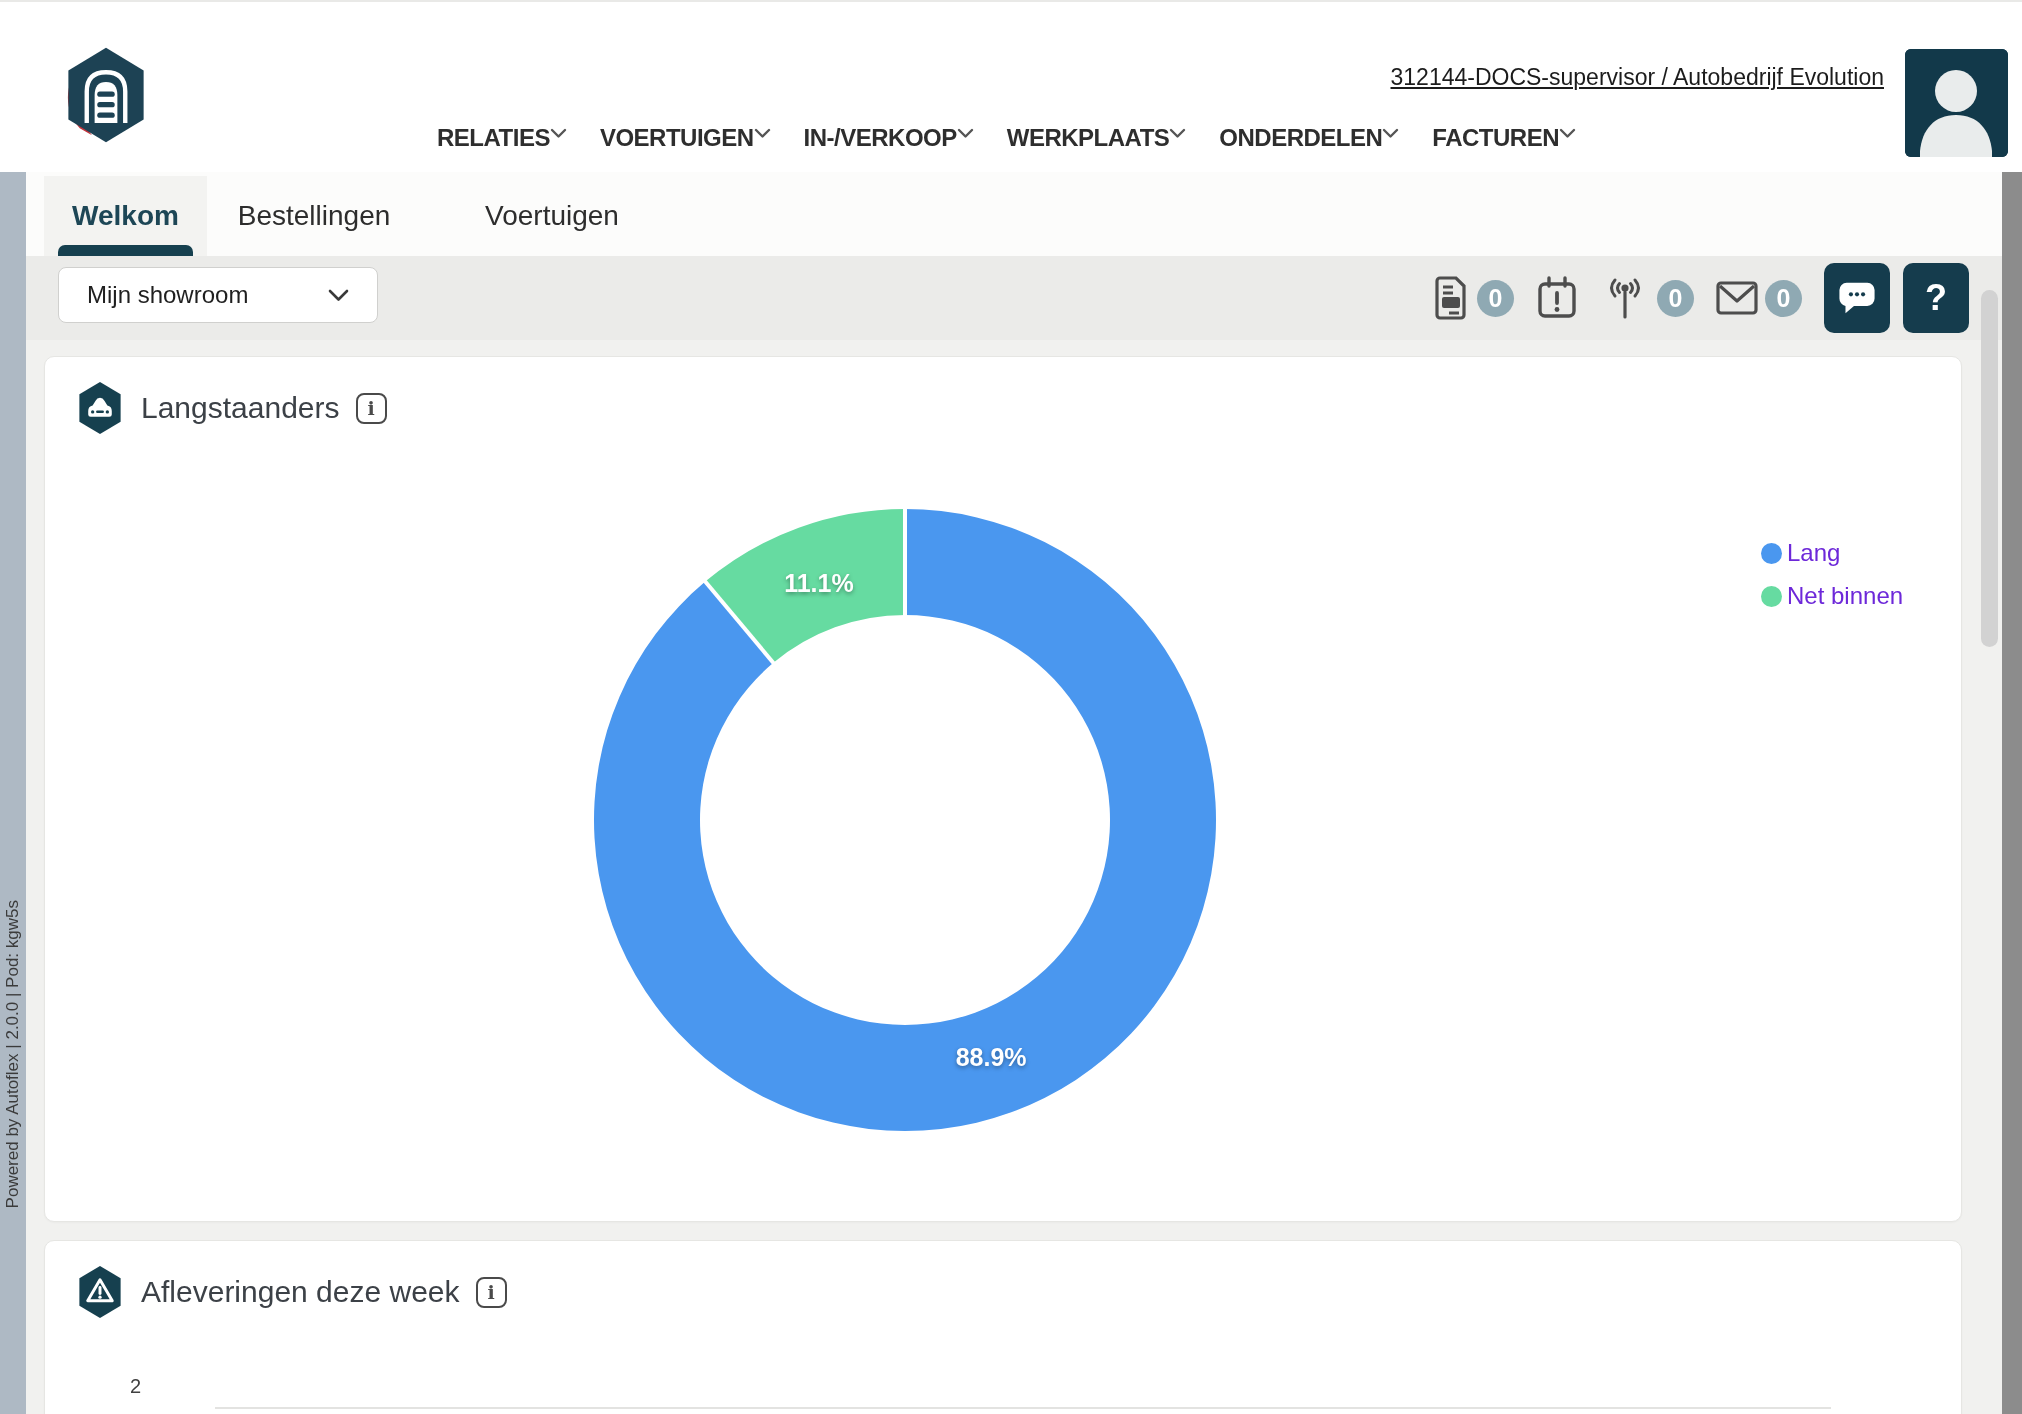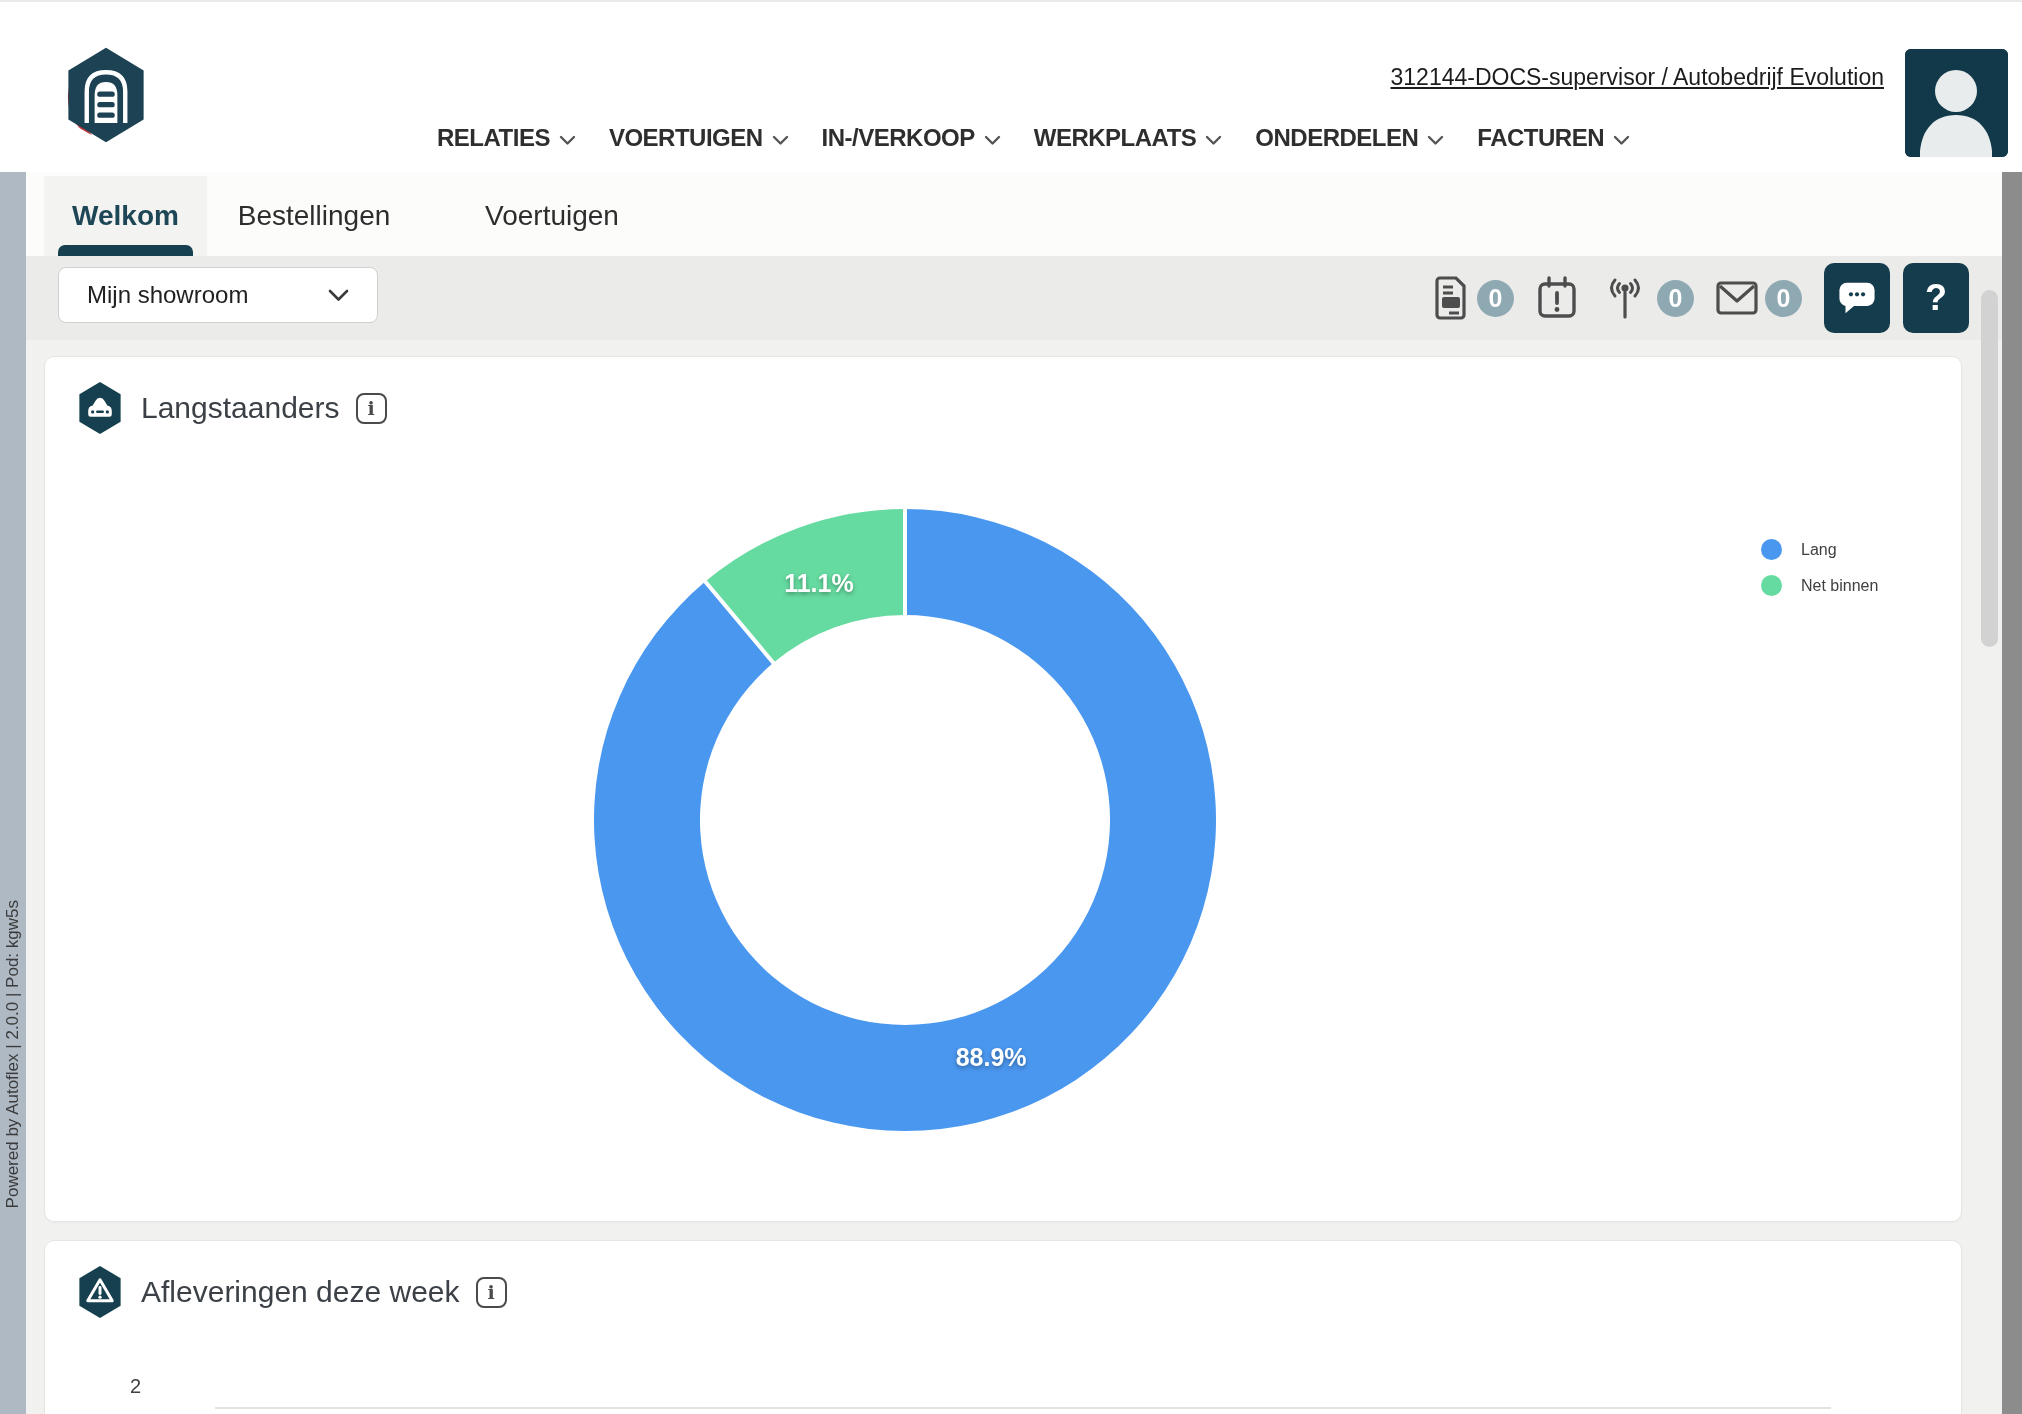--- a/index.html
+++ b/index.html
@@ -12,21 +12,21 @@
   
   .header { position:absolute; left:0; top:0; width:2022px; height:172px; background:#fff; border-top:2px solid #e9e9e7; }
   .logo { position:absolute; left:62px; top:44px; display:flex; align-items:flex-start; gap:10px; cursor:pointer; }
   .logo-text { display:inline-block; padding-top:6px; }
   .brand { font-size:58px; font-weight:700; letter-spacing:-2px; line-height:58px; }
   .brand .b1 { color:#2b5b6e; }
   .brand .b2 { color:#c4353c; }
   .tagline { font-size:19px; color:#9aa0a2; letter-spacing:3px; text-align:right; margin-top:2px; }
 
   .main-nav { position:absolute; left:437px; top:112px; height:48px; display:flex; align-items:center; gap:33px; }
-  .nav-item { display:flex; align-items:center; gap:9px; font-size:24px; font-weight:700; color:#2e2e2e; letter-spacing:-0.5px; cursor:pointer; white-space:nowrap; }
+  .nav-item { display:flex; align-items:flex-start; font-size:24px; font-weight:700; color:#2e2e2e; letter-spacing:-0.5px; cursor:pointer; white-space:nowrap; }
   .nav-item svg { margin-top:4px; }
 
   .user-link { position:absolute; right:138px; top:62px; font-size:23px; color:#1c1c1c; text-decoration:underline; white-space:nowrap; cursor:pointer; }
   .avatar { position:absolute; left:1905px; top:47px; width:103px; height:108px; border-radius:6px; background:#12394a; overflow:hidden; cursor:pointer; }
 
   
   .left-strip { position:absolute; left:0; top:172px; width:26px; height:1242px; background:#aeb9c4; }
   .vtext {
     position:absolute; bottom:206px; left:50%;
     transform: translateX(-50%) rotate(180deg);
@@ -76,21 +76,21 @@
   .info {
     width:31px; height:31px; border:2.5px solid #4a4a4a; border-radius:8px;
     display:flex; align-items:center; justify-content:center;
     font-family:"DejaVu Serif", serif; font-size:19px; font-weight:700; color:#4a4a4a; cursor:pointer;
   }
 
   .chart-wrap { position:absolute; left:0; top:0; width:100%; height:100%; }
   #donut-svg { position:absolute; left:540px; top:143px; width:640px; height:640px; }
   .slice-label { font-family:"Liberation Sans", sans-serif; font-size:25px; font-weight:700; fill:#fff; text-shadow:0 2px 4px rgba(0,0,0,0.35); }
   .legend { position:absolute; left:1716px; top:182px; display:flex; flex-direction:column; gap:15px; }
-  .legend-item { display:flex; align-items:center; gap:19px; font-size:16px; color:#404040; cursor:pointer; }
+  .legend-item { display:flex; align-items:center; gap:5px; font-size:24px; color:#6d28d9; cursor:pointer; }
   .dot { width:21px; height:21px; border-radius:50%; flex:0 0 auto; }
 
   .axis-tick { position:absolute; left:66px; top:134px; width:30px; text-align:right; font-size:20px; color:#414141; }
   .gridline { position:absolute; left:170px; top:166px; width:1616px; height:2px; background:#e3e3e1; }
 
   
   .scroll-track { position:absolute; left:2002px; top:172px; width:20px; height:1242px; background:#8c8c8c; cursor:pointer; }
   .scroll-thumb { position:absolute; left:1981px; top:290px; width:17px; height:357px; background:#d2d2d2; border-radius:9px; cursor:grab; }
 
   svg { display:block; }

